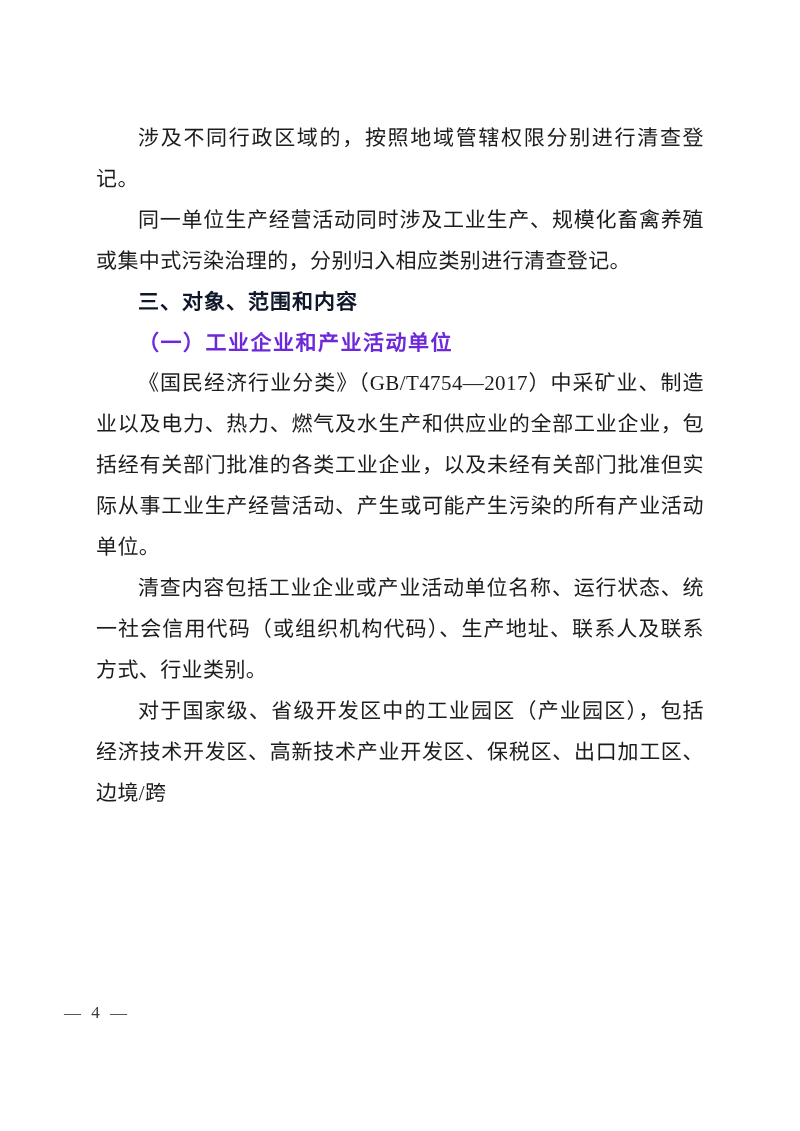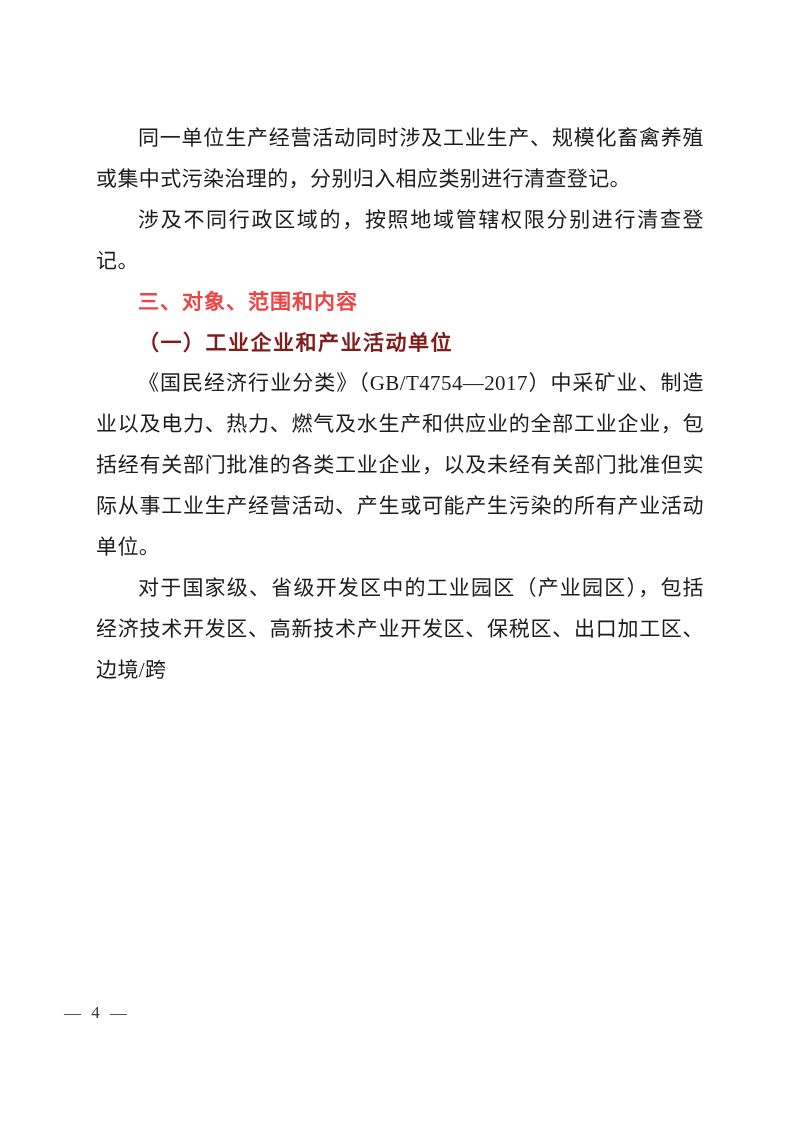--- a/index.html
+++ b/index.html
@@ -28,45 +28,46 @@
     line-height: 40.9px;
     text-align: justify;
     text-justify: inter-ideograph;
     text-indent: 2em;
     letter-spacing: 0.4px;
     word-break: break-all;
   }
   .heading-1 {
     font-family: "Liberation Sans", "DejaVu Sans", sans-serif;
     font-weight: bold;
-    color: #ef4444;
+    color: #0f172a;
     letter-spacing: 1px;
   }
   .heading-2 {
     font-weight: bold;
-    color: #7f1d1d;
+    color: #6d28d9;
     letter-spacing: 1.5px;
   }
   .page-footer {
     position: absolute;
     left: 64px;
     top: 1002px;
     font-size: 17px;
     line-height: 22px;
     color: #3a3a3a;
     letter-spacing: 3px;
     font-family: "Liberation Serif", "DejaVu Serif", serif;
   }
 </style>
 </head>
 <body>
 
 <div class="page">
   <div class="content">
+    <p class="para">涉及不同行政区域的，按照地域管辖权限分别进行清查登记。</p>
     <p class="para">同一单位生产经营活动同时涉及工业生产、规模化畜禽养殖或集中式污染治理的，分别归入相应类别进行清查登记。</p>
-    <p class="para">涉及不同行政区域的，按照地域管辖权限分别进行清查登记。</p>
     <p class="para heading-1">三、对象、范围和内容</p>
     <p class="para heading-2">（一）工业企业和产业活动单位</p>
     <p class="para">《国民经济行业分类》（GB/T4754—2017）中采矿业、制造业以及电力、热力、燃气及水生产和供应业的全部工业企业，包括经有关部门批准的各类工业企业，以及未经有关部门批准但实际从事工业生产经营活动、产生或可能产生污染的所有产业活动单位。</p>
+    <p class="para">清查内容包括工业企业或产业活动单位名称、运行状态、统一社会信用代码（或组织机构代码）、生产地址、联系人及联系方式、行业类别。</p>
     <p class="para">对于国家级、省级开发区中的工业园区（产业园区），包括经济技术开发区、高新技术产业开发区、保税区、出口加工区、边境/跨</p>
   </div>
   <div class="page-footer">— 4 —</div>
 </div>
 
 </body></html>

